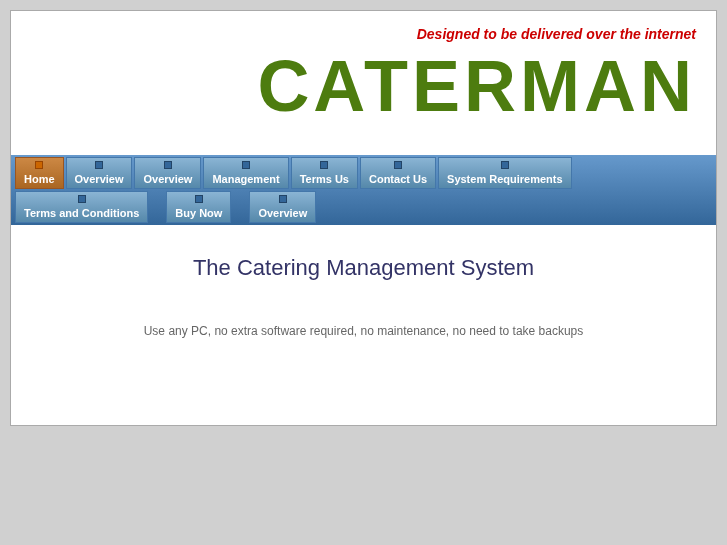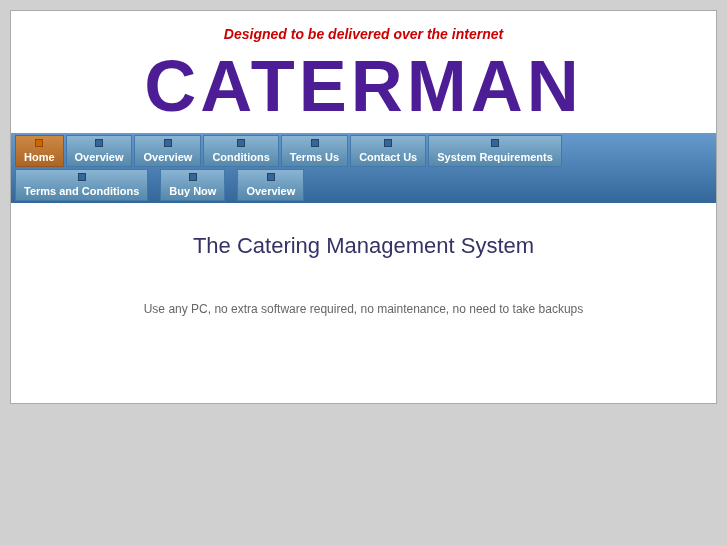--- a/index.html
+++ b/index.html
@@ -17,42 +17,42 @@
     }
 
     .inner-container {
       background-color: #ffffff;
       border: 1px solid #aaaaaa;
       padding: 0;
     }
 
     .header-area {
       background-color: #ffffff;
-      text-align: center;
+      text-align: right;
       padding: 15px 20px 10px 20px;
       border-radius: 11px;
     }
 
     .tagline {
       color: #cc0000;
       font-size: 14px;
       font-weight: bold;
       font-style: italic;
       margin-bottom: 8px;
       font-family: Arial, sans-serif;
     }
 
     .brand-title {
-      color: #4c1d95;
+      color: #4d7c0f;
       font-size: 72px;
       font-weight: bold;
       font-family: Arial, sans-serif;
       letter-spacing: 4px;
       line-height: 1;
-      margin-bottom: 1px;
+      margin-bottom: 23px;
     }
 
     .nav-bar {
       background: linear-gradient(to bottom, #6699cc, #336699);
       display: flex;
       flex-wrap: wrap;
       padding: 2px 4px;
       gap: 2px;
     }
 
@@ -93,21 +93,21 @@
     .nav-row {
       display: flex;
       flex-wrap: nowrap;
       gap: 2px;
       width: 100%;
     }
 
     .nav-row-2 {
       display: flex;
       flex-wrap: nowrap;
-      gap: 12px;
+      gap: 18px;
       width: 100%;
     }
 
     .content-area {
       background-color: #ffffff;
       padding: 30px 20px;
       text-align: center;
       min-height: 200px;
     }
 
@@ -146,21 +146,21 @@
         <div class="nav-item">
           <span class="nav-icon"></span>
           <span>Overview</span>
         </div>
         <div class="nav-item">
           <span class="nav-icon"></span>
           <span>Overview</span>
         </div>
         <div class="nav-item">
           <span class="nav-icon"></span>
-          <span>Conditions</span>
+          <span>Management</span>
         </div>
         <div class="nav-item">
           <span class="nav-icon"></span>
           <span>Terms Us</span>
         </div>
         <div class="nav-item">
           <span class="nav-icon"></span>
           <span>Contact Us</span>
         </div>
         <div class="nav-item">

